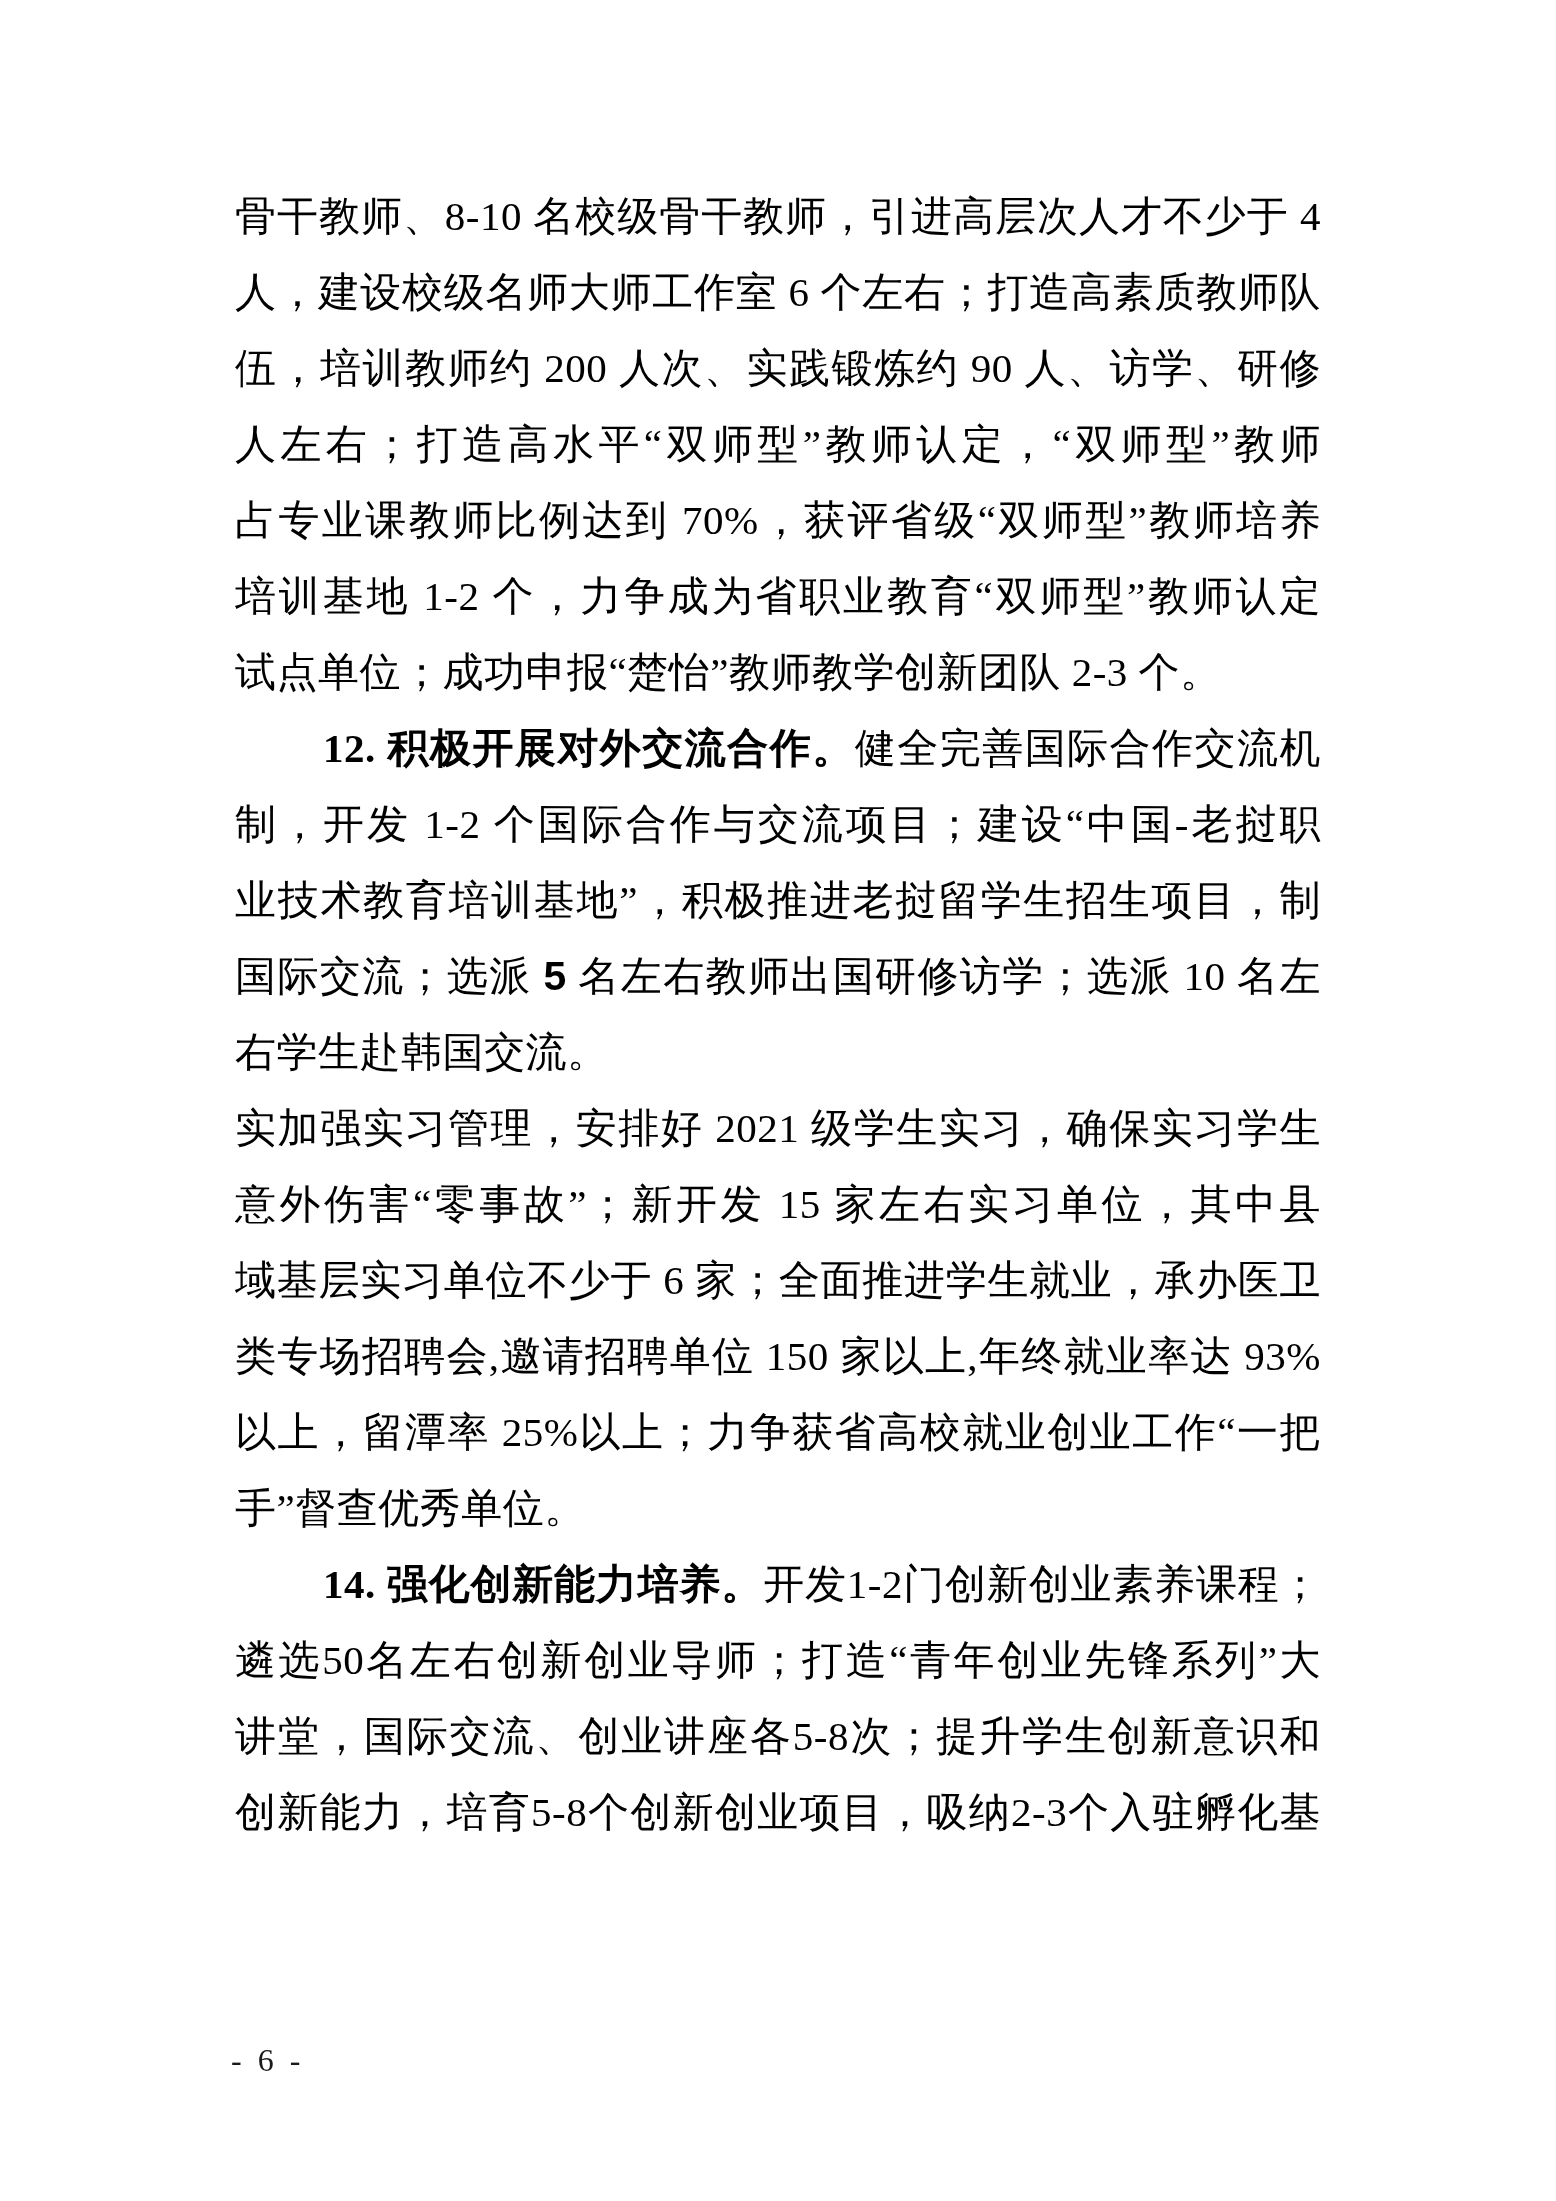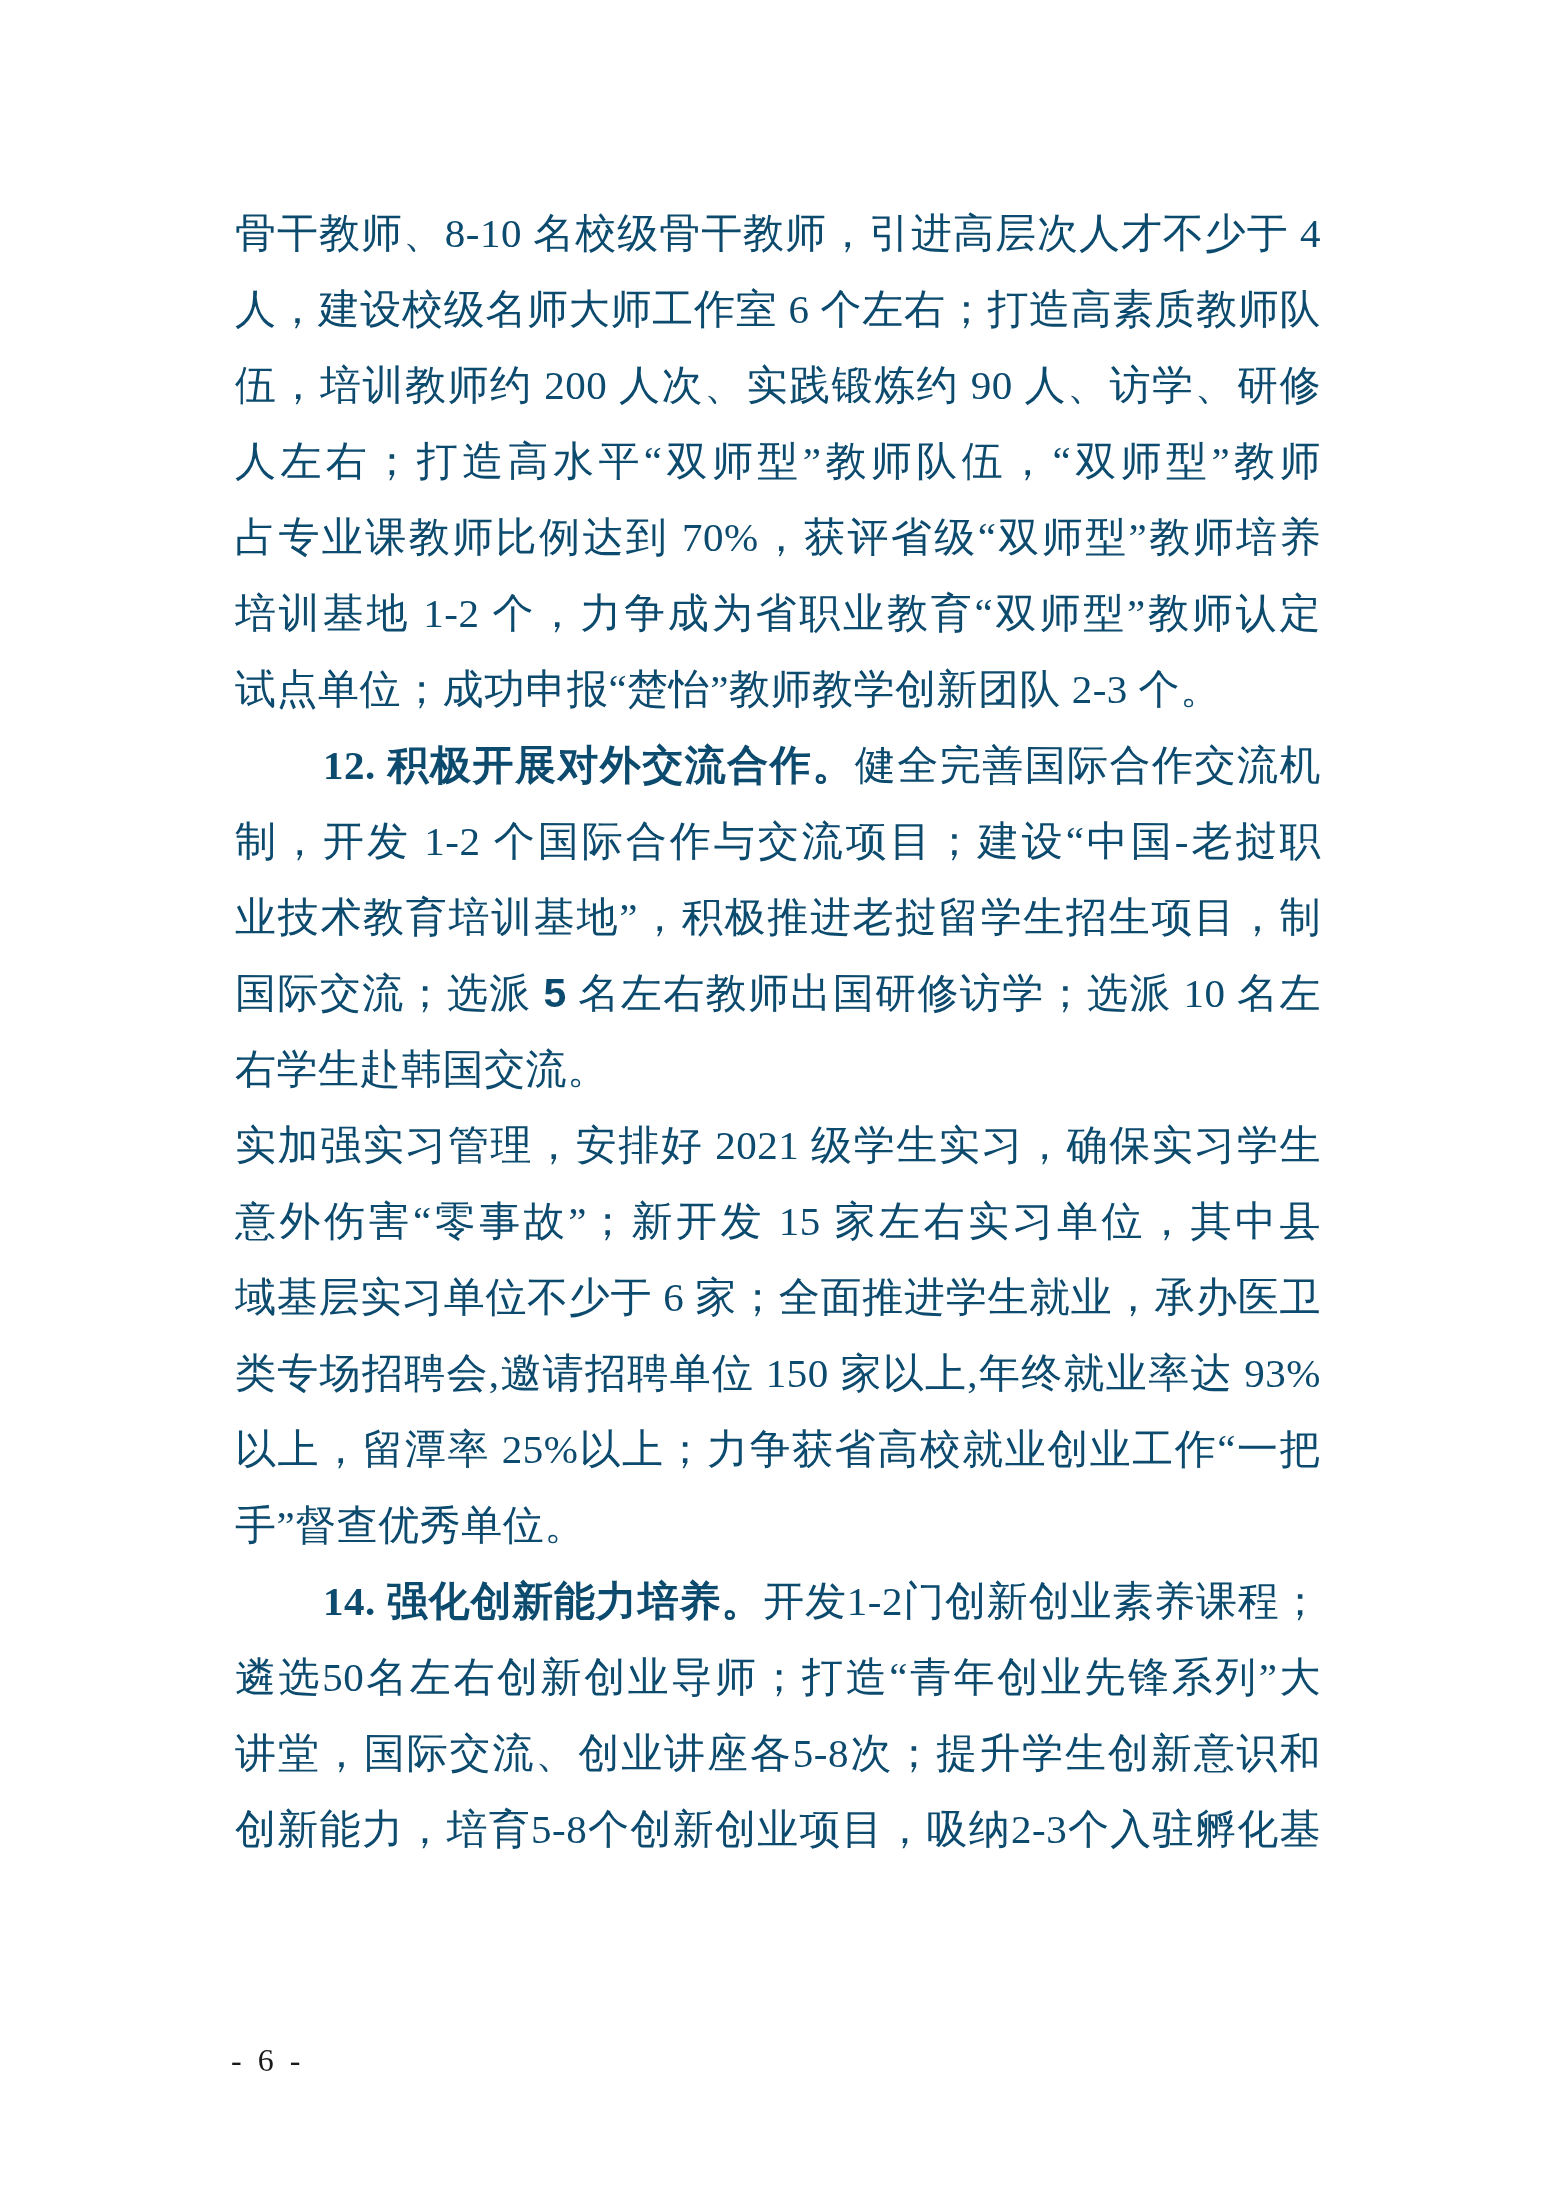--- a/index.html
+++ b/index.html
@@ -10,26 +10,26 @@
   .page {
     position: relative;
     width: 1556px;
     height: 2201px;
     background: #ffffff;
     overflow: hidden;
   }
   .text-block {
     position: absolute;
     left: 235px;
-    top: 195px;
+    top: 178px;
     width: 1086px;
     font-family: "Liberation Serif", "DejaVu Serif", serif;
     font-size: 41px;
     line-height: 76px;
-    color: #0c4a6e;
+    color: #000000;
     letter-spacing: 0.5px;
   }
   .para {
     margin: 0;
     padding: 0;
   }
   .line {
     height: 76px;
     overflow: hidden;
   }
@@ -60,21 +60,21 @@
 </style>
 </head>
 <body>
 
 <div class="page">
   <div class="text-block">
       <div class="para">
         <div class="line justify"><span class="">骨干教师、8-10 名校级骨干教师，引进高层次人才不少于 4</span></div>
         <div class="line justify"><span class="">人，建设校级名师大师工作室 6 个左右；打造高素质教师队</span></div>
         <div class="line justify"><span class="">伍，培训教师约 200 人次、实践锻炼约 90 人、访学、研修 3</span></div>
-        <div class="line justify"><span class="">人左右；打造高水平“双师型”教师队伍，“双师型”教师</span></div>
+        <div class="line justify"><span class="">人左右；打造高水平“双师型”教师认定，“双师型”教师</span></div>
         <div class="line justify"><span class="">占专业课教师比例达到 70%，获评省级“双师型”教师培养</span></div>
         <div class="line justify"><span class="">培训基地 1-2 个，力争成为省职业教育“双师型”教师认定</span></div>
         <div class="line"><span class="">试点单位；成功申报“楚怡”教师教学创新团队 2-3 个。</span></div>
       </div>
       <div class="para">
         <div class="line justify indent"><span class="seg-bold">12. 积极开展对外交流合作。</span><span class="">健全完善国际合作交流机</span></div>
         <div class="line justify"><span class="">制，开发 1-2 个国际合作与交流项目；建设“中国-老挝职</span></div>
         <div class="line justify"><span class="">业技术教育培训基地”，积极推进老挝留学生招生项目，制</span></div>
         <div class="line justify"><span class="">国际交流；选派 </span><span class="seg-bold seg-sans">5</span><span class=""> 名左右教师出国研修访学；选派 10 名左</span></div>
         <div class="line"><span class="">右学生赴韩国交流。</span></div>

